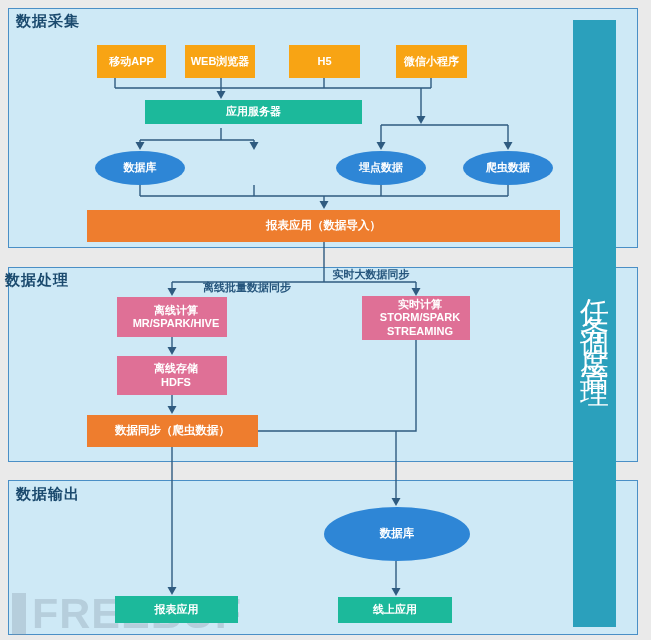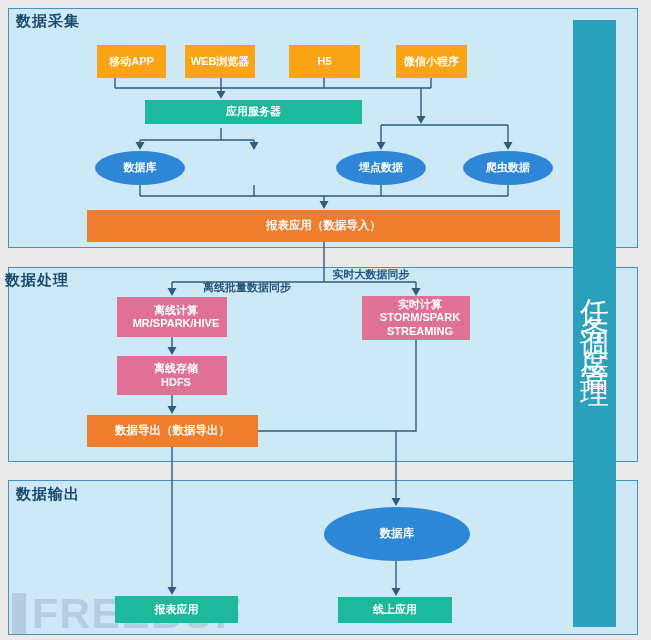--- a/index.html
+++ b/index.html
@@ -200,21 +200,21 @@
   <div class="node pink p-realtime">
     <span>实时计算</span>
     <span>STORM/SPARK</span>
     <span>STREAMING</span>
   </div>
   <div class="node pink p-offstore">
     <span>离线存储</span>
     <span>HDFS</span>
   </div>
 
-  <div class="node obar bar-export">数据导出（数据导出）</div>
+  <div class="node obar bar-export">数据同步（爬虫数据）</div>
 
   <div class="node ellipse e-db2">数据库</div>
   <div class="node green n-report">报表应用</div>
   <div class="node green n-online">线上应用</div>
 
   <div class="sidebar">
     <div class="sidebar-text">任务调度管理</div>
   </div>
 
 </div>

